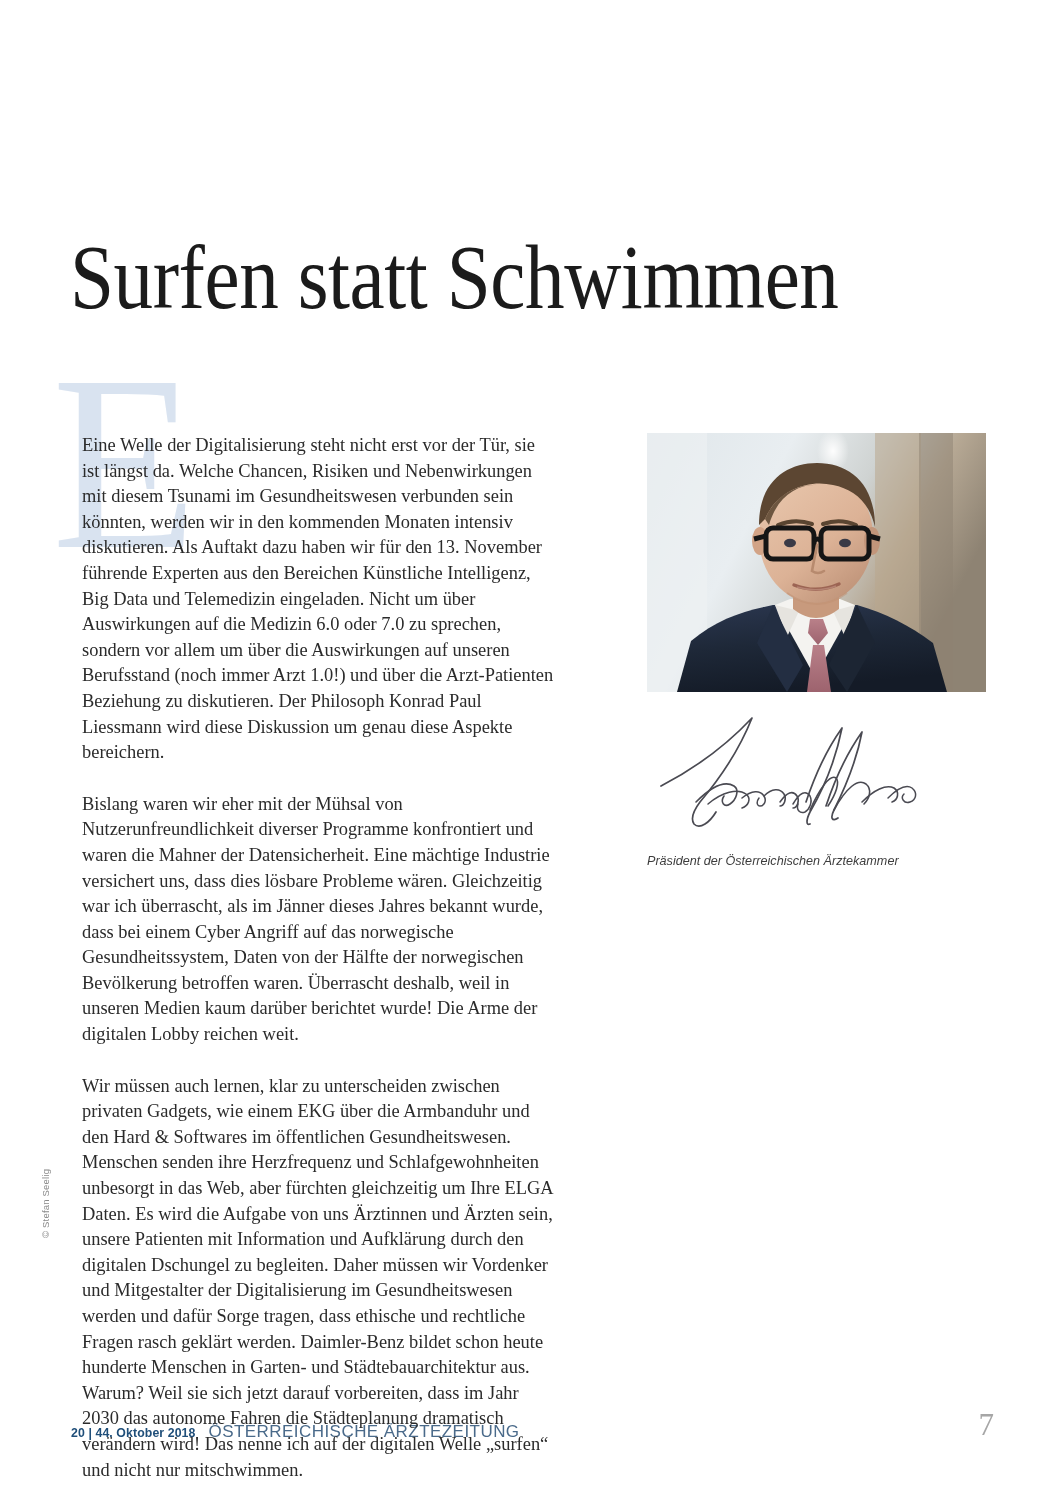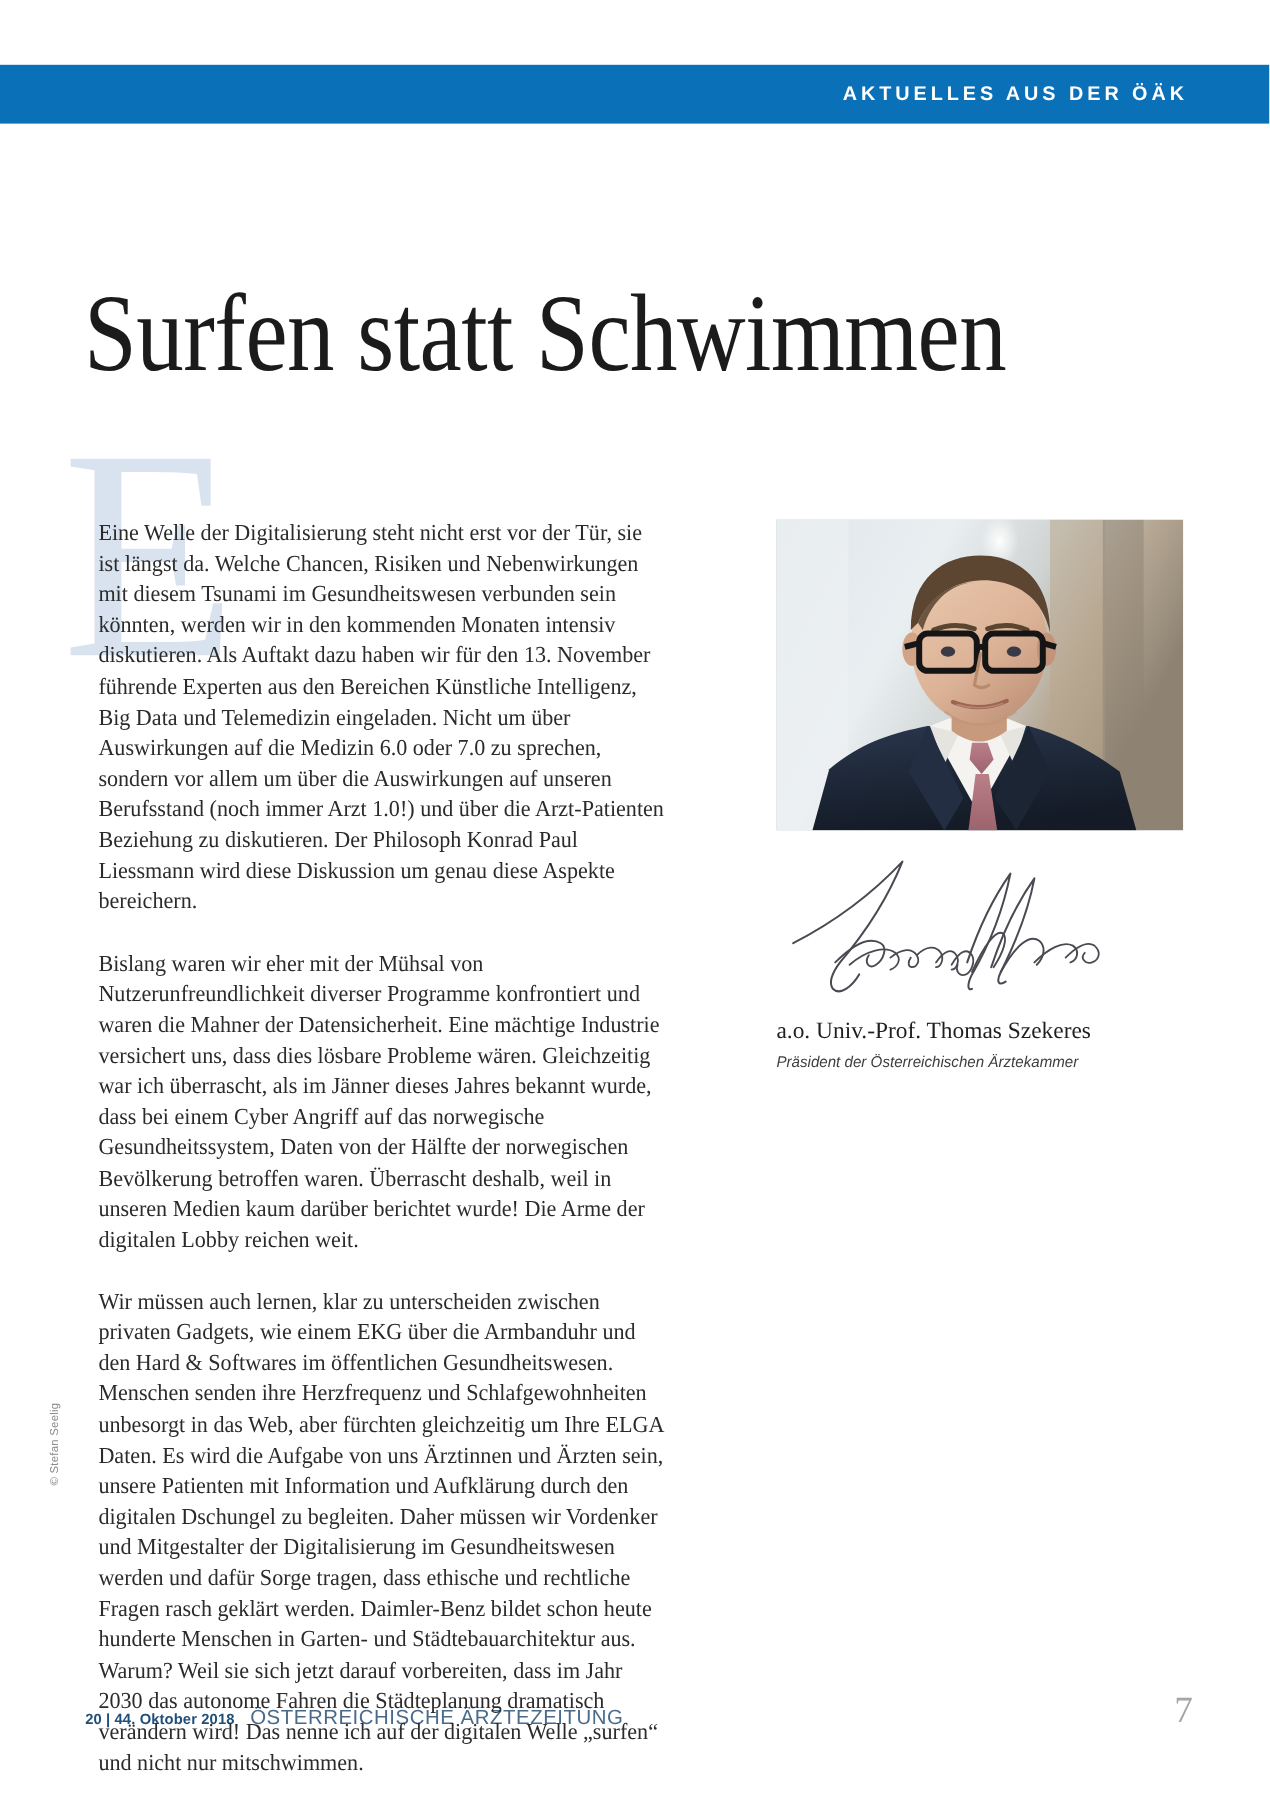--- a/index.html
+++ b/index.html
@@ -187,23 +187,20 @@
     font-size: 31px;
     color: #a6a6a6;
     line-height: 1;
   }
 </style>
 </head>
 <body>
 
 <div id="page">
 
-  <div class="header-bar">
-    <div class="header-title">AKTUELLES AUS DER ÖÄK</div>
-  </div>
 
   <div class="headline">Surfen statt Schwimmen</div>
 
   <div class="dropcap-watermark">E</div>
 
   <div class="body-col">
     <p>Eine Welle der Digitalisierung steht nicht erst vor der Tür, sie ist längst da. Welche Chancen, Risiken und Nebenwirkungen mit diesem Tsunami im Gesundheitswesen verbunden sein könnten, werden wir in den kommenden Monaten intensiv diskutieren. Als Auftakt dazu haben wir für den 13. November führende Experten aus den Bereichen Künstliche Intelligenz, Big Data und Telemedizin eingeladen. Nicht um über Auswirkungen auf die Medizin 6.0 oder 7.0 zu sprechen, sondern vor allem um über die Auswirkungen auf unseren Berufsstand (noch immer Arzt 1.0!) und über die Arzt-Patienten Beziehung zu diskutieren. Der Philosoph Konrad Paul Liessmann wird diese Diskussion um genau diese Aspekte bereichern.</p>
     <p>Bislang waren wir eher mit der Mühsal von Nutzerunfreundlichkeit diverser Programme konfrontiert und waren die Mahner der Datensicherheit. Eine mächtige Industrie versichert uns, dass dies lösbare Probleme wären. Gleichzeitig war ich überrascht, als im Jänner dieses Jahres bekannt wurde, dass bei einem Cyber Angriff auf das norwegische Gesundheitssystem, Daten von der Hälfte der norwegischen Bevölkerung betroffen waren. Überrascht deshalb, weil in unseren Medien kaum darüber berichtet wurde! Die Arme der digitalen Lobby reichen weit.</p>
     <p>Wir müssen auch lernen, klar zu unterscheiden zwischen privaten Gadgets, wie einem EKG über die Armbanduhr und den Hard &amp; Softwares im öffentlichen Gesundheitswesen. Menschen senden ihre Herzfrequenz und Schlafgewohnheiten unbesorgt in das Web, aber fürchten gleichzeitig um Ihre ELGA Daten. Es wird die Aufgabe von uns Ärztinnen und Ärzten sein, unsere Patienten mit Information und Aufklärung durch den digitalen Dschungel zu begleiten. Daher müssen wir Vordenker und Mitgestalter der Digitalisierung im Gesundheitswesen werden und dafür Sorge tragen, dass ethische und rechtliche Fragen rasch geklärt werden. Daimler-Benz bildet schon heute hunderte Menschen in Garten- und Städtebauarchitektur aus. Warum? Weil sie sich jetzt darauf vorbereiten, dass im Jahr 2030 das autonome Fahren die Städteplanung dramatisch verändern wird! Das nenne ich auf der digitalen Welle „surfen“ und nicht nur mitschwimmen.</p>
 
@@ -307,21 +304,20 @@
         <path d="M162 104 C172 82 182 68 188 72 C192 76 188 88 180 100" stroke-width="1.6"></path>
         <path d="M178 100 C190 64 204 40 214 26 C208 58 196 84 186 104 C182 112 184 116 190 112" stroke-width="1.7"></path>
         <path d="M186 104 C198 82 210 72 218 78 C224 83 222 92 216 98" stroke-width="1.6"></path>
         <path d="M214 96 C226 84 238 78 246 82 C252 86 250 94 244 96" stroke-width="1.6"></path>
         <path d="M240 92 C250 82 258 78 264 82 C270 87 268 94 262 96 C256 98 252 92 256 88" stroke-width="1.5"></path>
       </g>
     </svg>
   </div>
 
   <div class="caption">
-    <div class="caption-name">a.o. Univ.-Prof. Thomas Szekeres</div>
     <div class="caption-role">Präsident der Österreichischen Ärztekammer</div>
   </div>
 
   <div class="footer">
     <span class="footer-issue">20 | 44. Oktober 2018</span>
     <span class="footer-pub">ÖSTERREICHISCHE ÄRZTEZEITUNG</span>
   </div>
 
   <div class="page-number">7</div>
 

